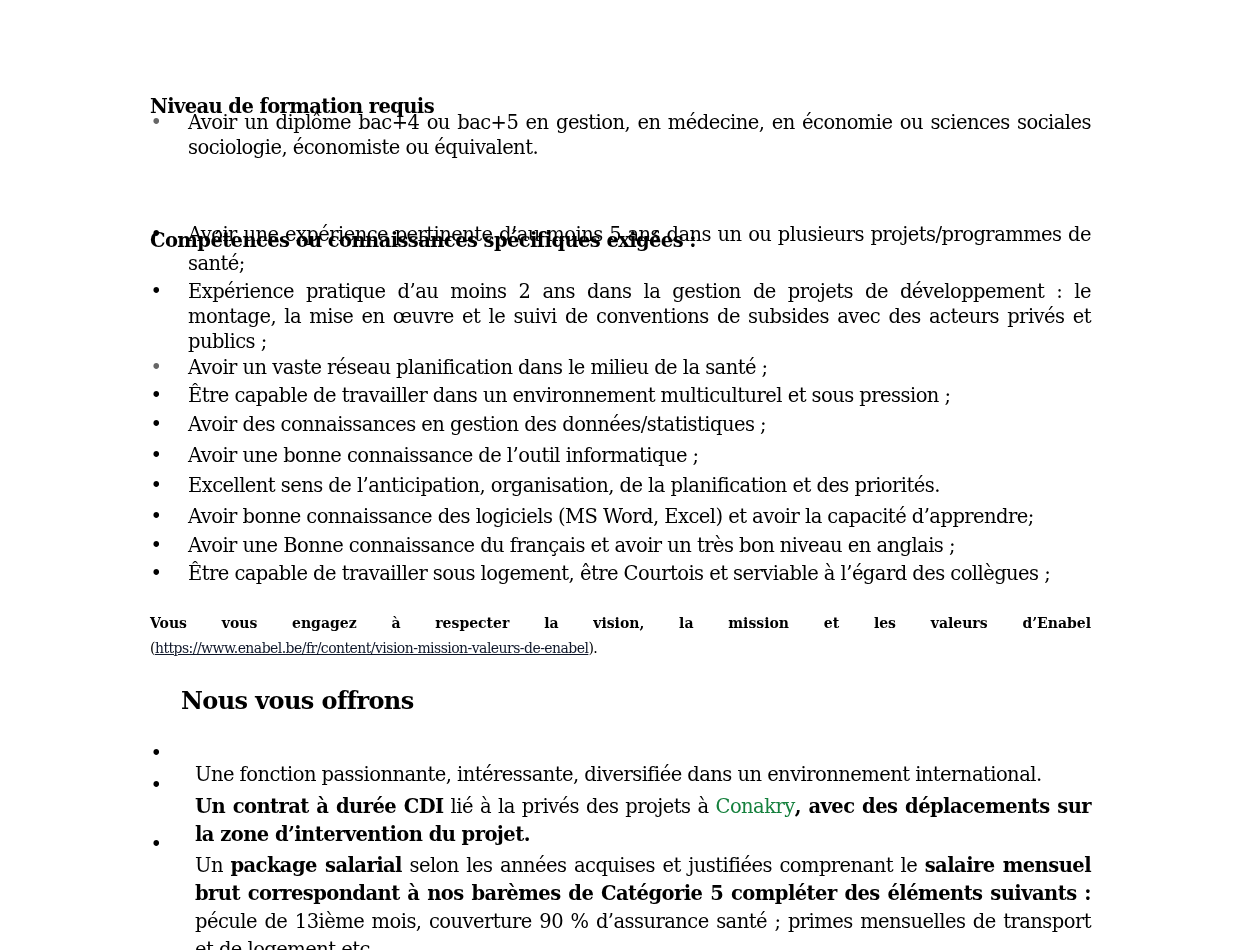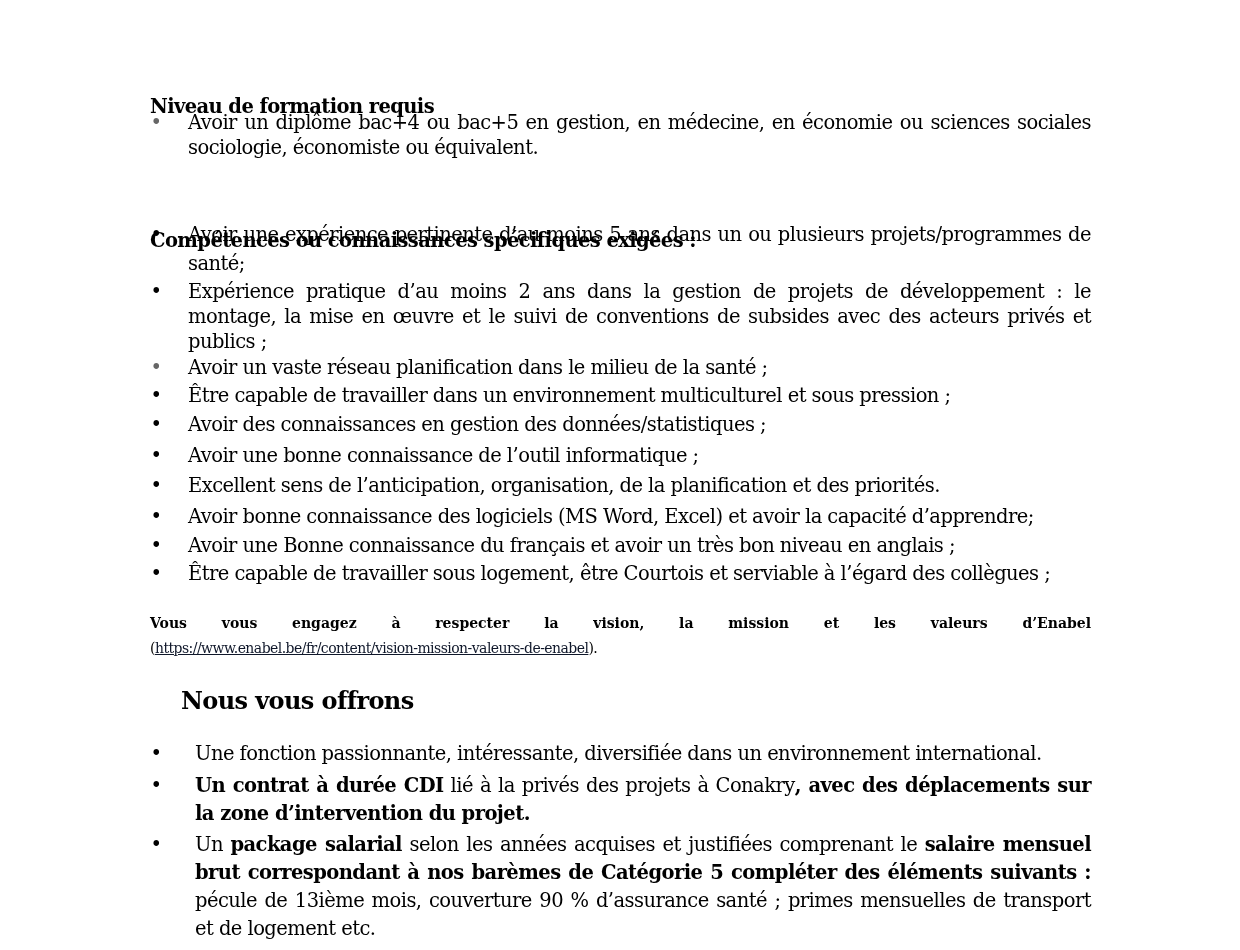--- a/index.html
+++ b/index.html
@@ -7,26 +7,26 @@
     width: 1240px; height: 950px; overflow: hidden; position: relative;
     font-family: "DejaVu Serif", "Liberation Serif", serif;
     color: #000;
   }
   .page { position: absolute; left: 150px; top: 0; width: 941px; }
   .h-sub { position: absolute; left: 0; font-weight: bold; font-size: 19.5px; letter-spacing: -0.6px; white-space: nowrap; margin-top: 37px; }
   .h-main { position: absolute; left: 0; font-weight: bold; font-size: 24px; letter-spacing: -0.6px; white-space: nowrap; margin-left: 31px; }
   .li { position: absolute; left: 0; width: 941px; font-size: 19.5px; line-height: 25px; letter-spacing: -0.55px; }
   .li .bullet { position: absolute; left: 0; top: 0; width: 12px; text-align: center; }
   .li .txt { display: block; padding-left: 38px; text-align: justify; }
-  .li.wide .txt { padding-left: 45px; }
+  .li.wide .txt { padding-left: 45px; margin-top: 21px; }
   .bullet.grey { color: #666; }
   .para { position: absolute; left: 0; width: 941px; font-size: 14px; line-height: 25px; letter-spacing: -0.55px; text-align: justify; }
   .para b { letter-spacing: 0; }
   a.link { color: #0f172a; text-decoration: underline; }
-  .greytext { color: #000000; }
+  .greytext { color: #15803d; }
   .justify-last { text-align-last: justify; }
 </style>
 </head>
 <body>
 
 <div class="page">
 
   <div class="h-sub" style="top:58px;">Niveau de formation requis</div>
 
   <div class="li" style="top:110px;">

